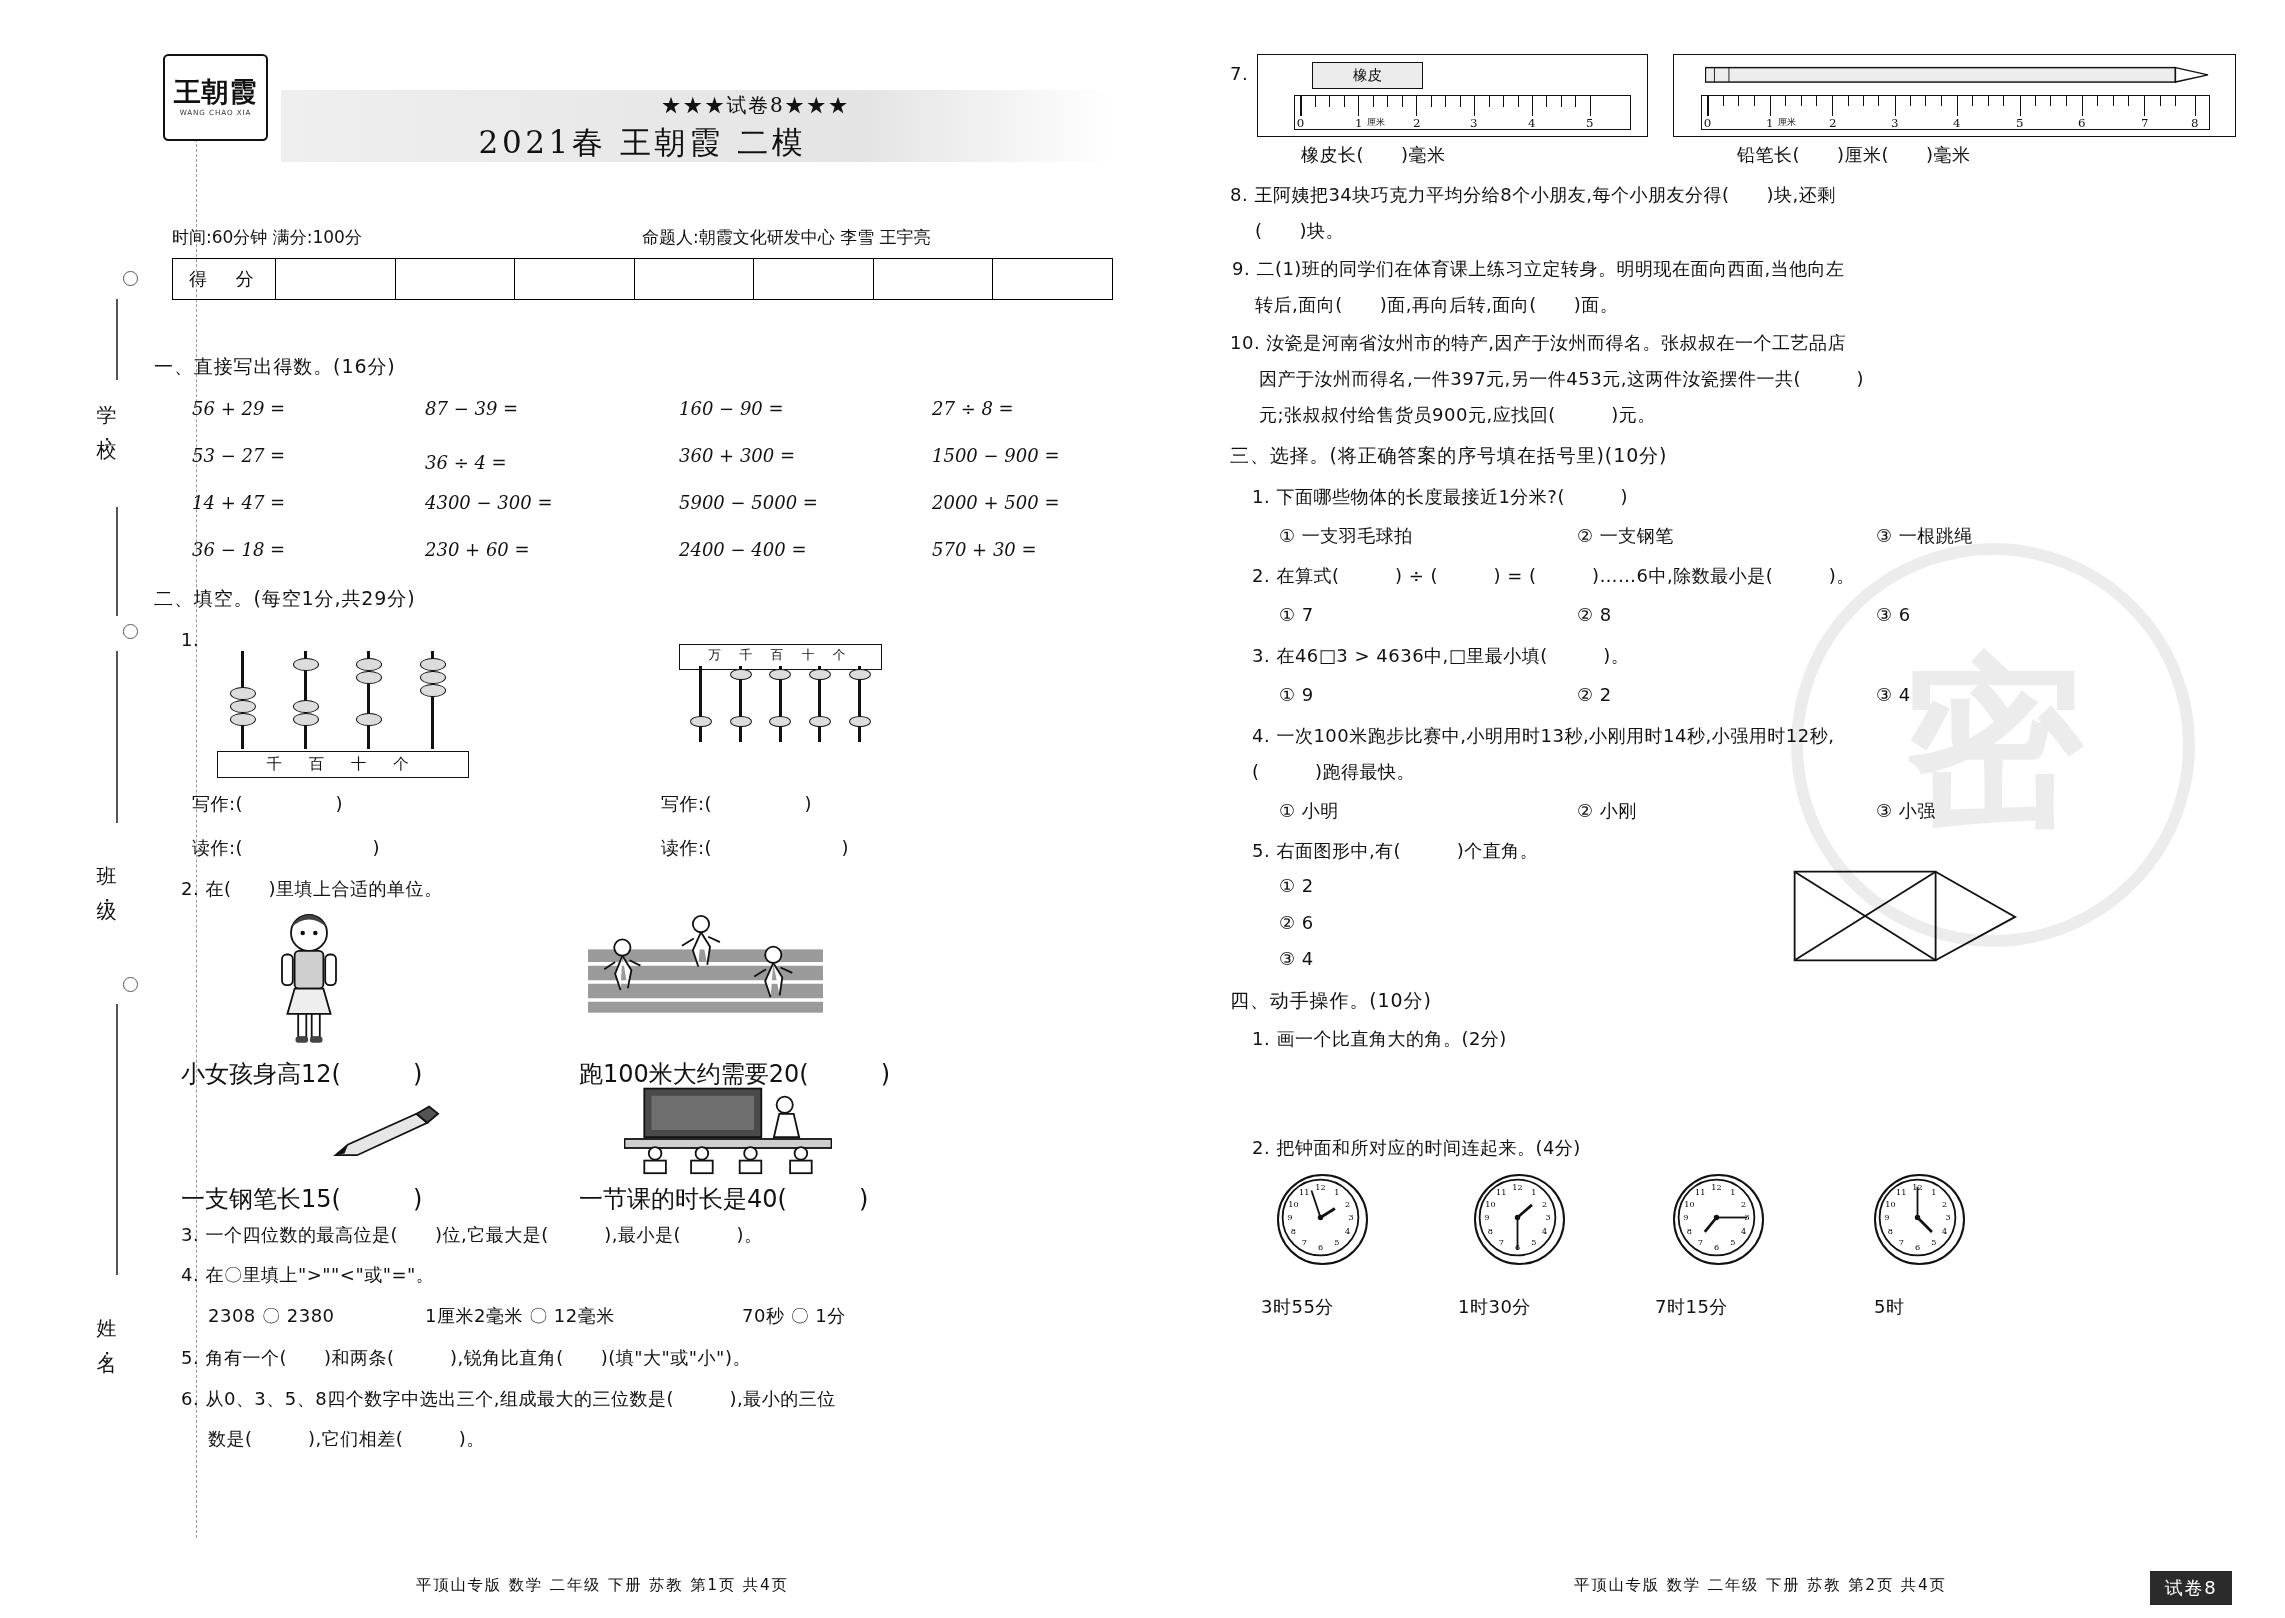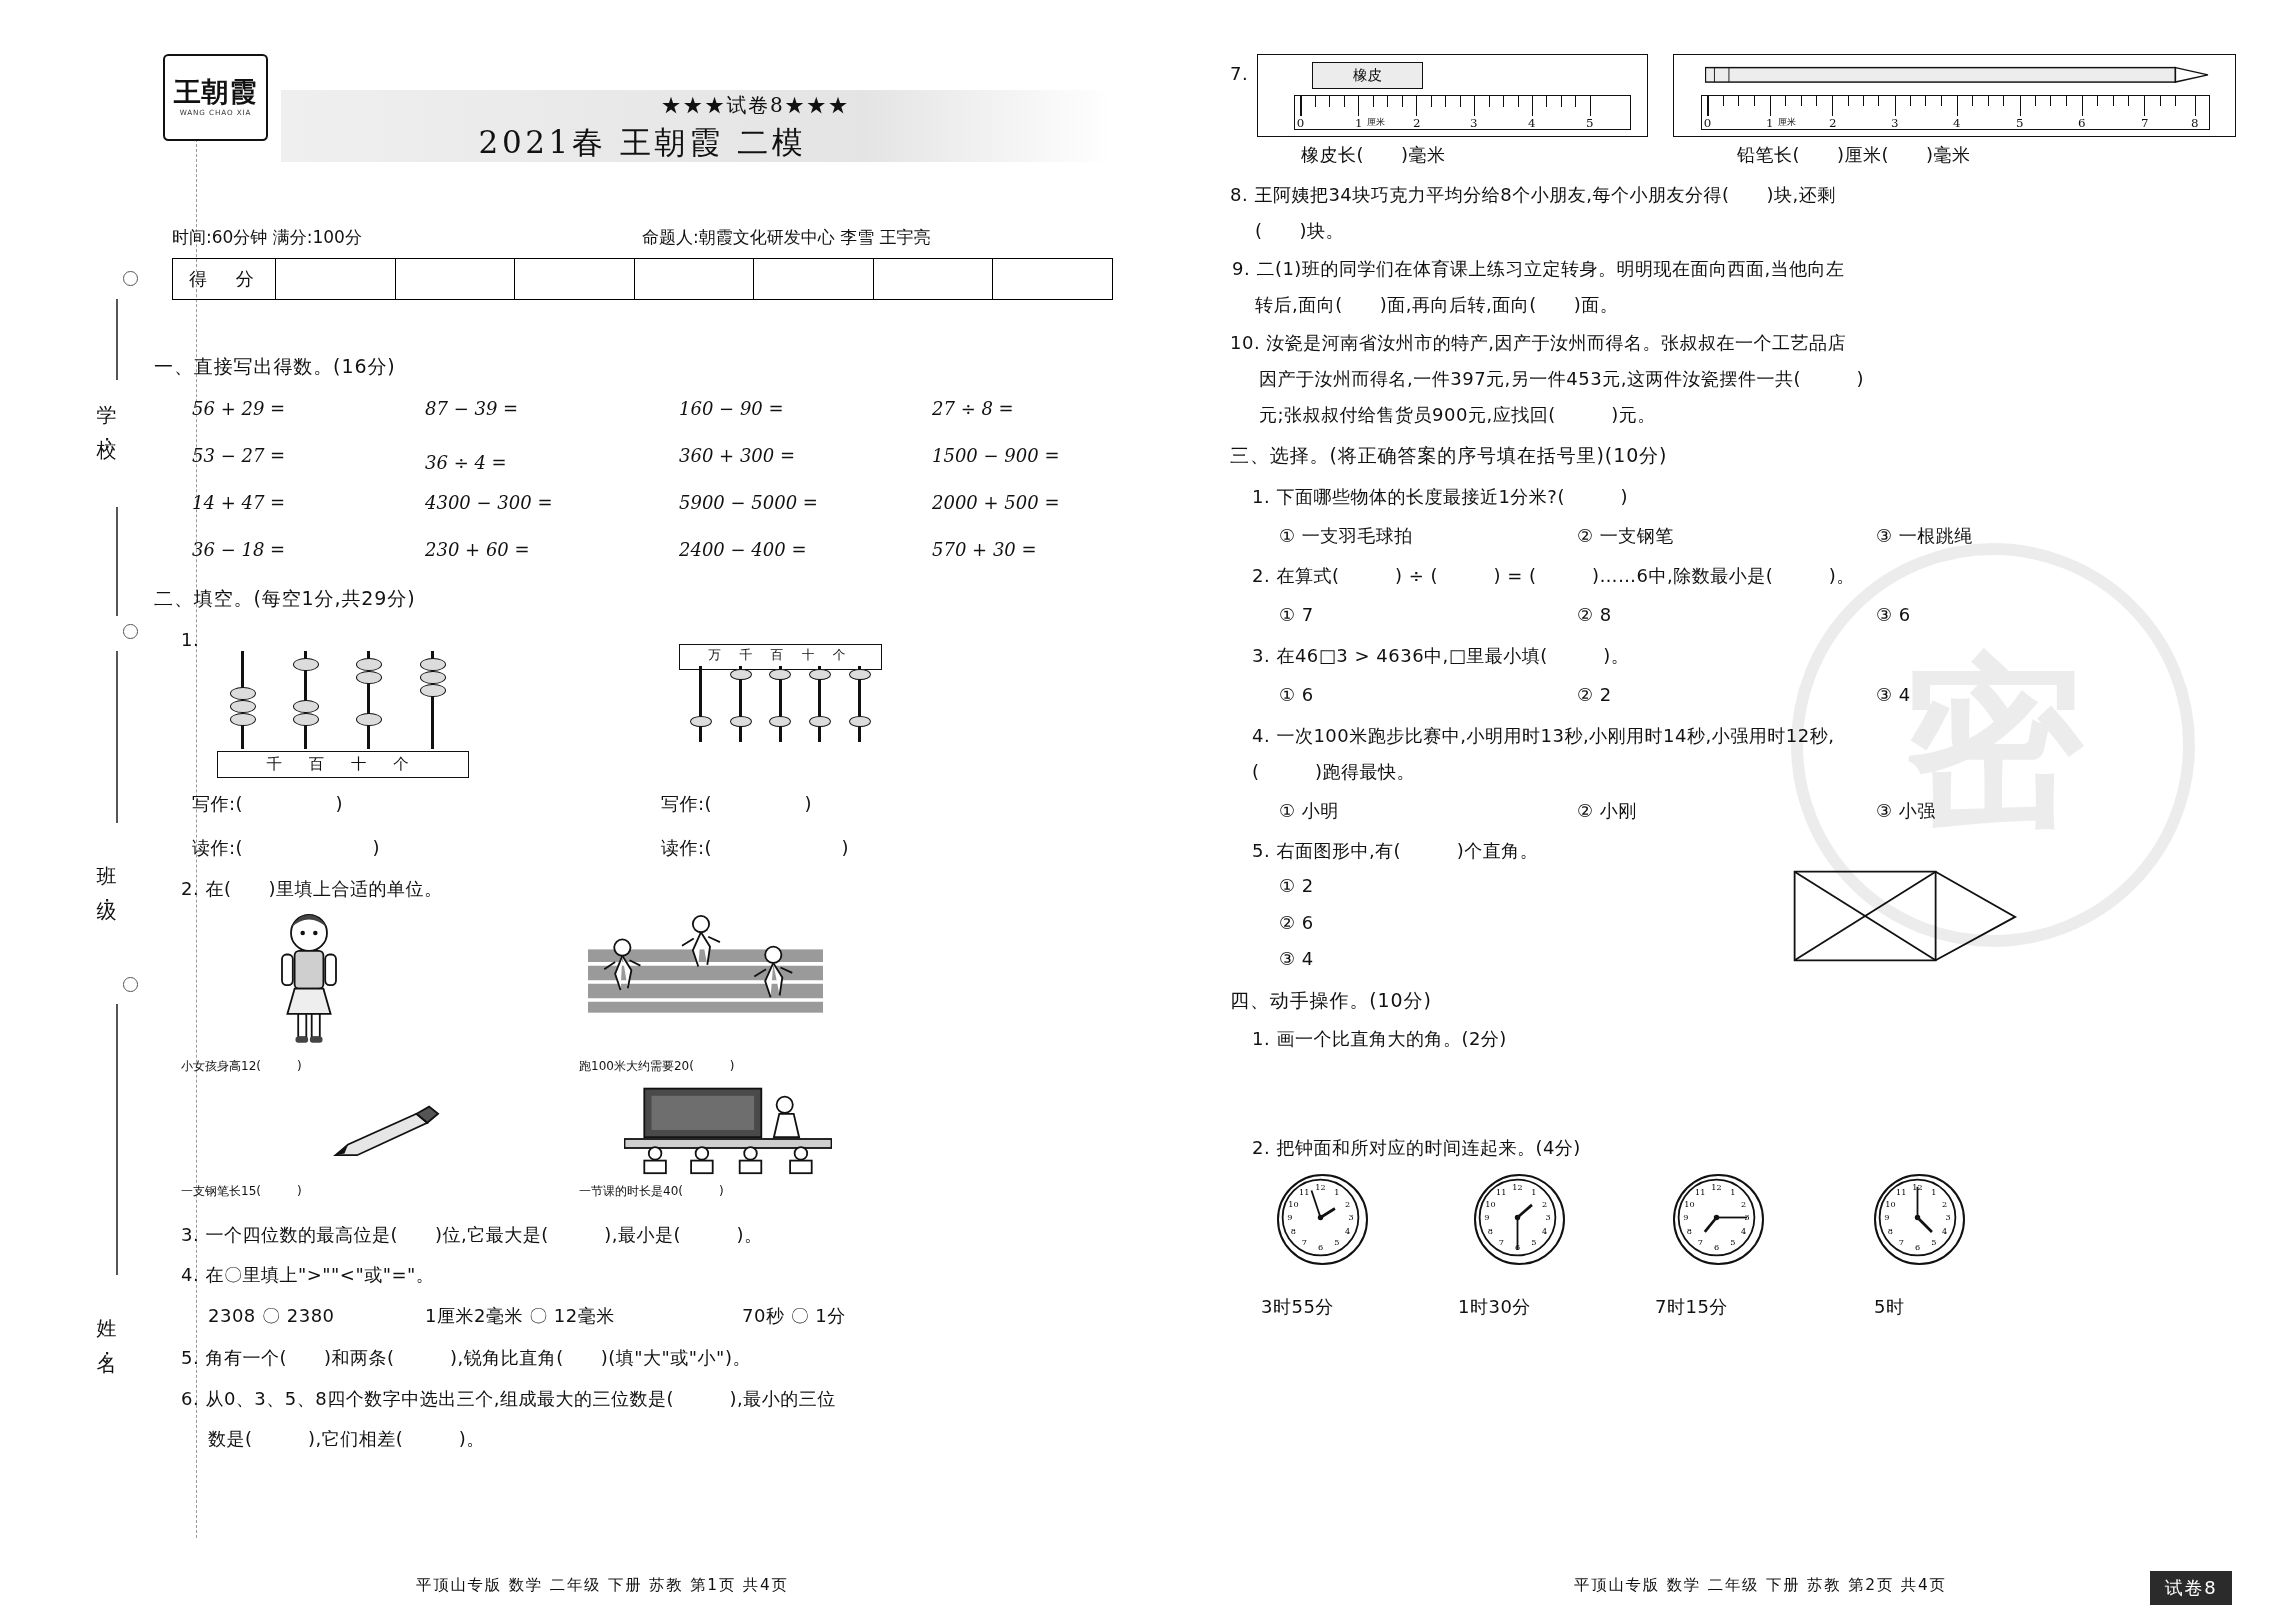--- a/index.html
+++ b/index.html
@@ -39,21 +39,21 @@
   .tag8{position:absolute;right:54px;bottom:12.7px;background:#2b2b2b;color:#fff;font-size:18px;padding:5.4px 14.5px;letter-spacing:1.8px;}
 
   .watermark{position:absolute;right:54px;top:507px;width:398px;height:380px;opacity:.13;}
   .wm-circle{width:380px;height:380px;border:12.7px solid #777;border-radius:50%;display:flex;align-items:center;justify-content:center;}
   .wm-text{font-family:"DejaVu Serif","Liberation Serif",serif;font-size:181px;color:#777;font-weight:bold;}
   .bead{position:absolute;width:23.5px;height:11px;border:1.8px solid #111;border-radius:50%;background:#dcdcdc;}
   .rod{position:absolute;width:2.7px;background:#111;}
   .lbl-box{position:absolute;border:1.8px solid #111;font-size:15.4px;text-align:center;letter-spacing:11px;padding-top:1.8px;background:#fff;}
 
   .pic{position:absolute;border:0;}
-  .figcap{position:absolute;font-size:12px;}
+  .figcap{position:absolute;font-size:24px;}
 
   
   .ruler{position:absolute;border:1.4px solid #111;background:#fff;}
   .tick{position:absolute;width:1.3px;background:#111;}
   .rnum{position:absolute;font-size:11.8px;font-family:"DejaVu Serif","Liberation Serif",serif;}
 
   .clock{position:absolute;width:87px;height:87px;border:2.2px solid #111;border-radius:50%;background:#fff;}
 
   .shape-fig{position:absolute;}
 </style>
@@ -379,21 +379,21 @@
     <div class="qline" style="left:49px;top:488px">① 一支羽毛球拍</div>
     <div class="qline" style="left:347px;top:488px">② 一支钢笔</div>
     <div class="qline" style="left:646px;top:488px">③ 一根跳绳</div>
 
     <div class="qline" style="left:22px;top:528px">2. 在算式(　　　) ÷ (　　　) = (　　　)……6中,除数最小是(　　　)。</div>
     <div class="qline" style="left:49px;top:568px">① 7</div>
     <div class="qline" style="left:347px;top:568px">② 8</div>
     <div class="qline" style="left:646px;top:568px">③ 6</div>
 
     <div class="qline" style="left:22px;top:608px">3. 在46□3 &gt; 4636中,□里最小填(　　　)。</div>
-    <div class="qline" style="left:49px;top:648px">① 6</div>
+    <div class="qline" style="left:49px;top:648px">① 9</div>
     <div class="qline" style="left:347px;top:648px">② 2</div>
     <div class="qline" style="left:646px;top:648px">③ 4</div>
 
     <div class="qline" style="left:22px;top:688px">4. 一次100米跑步比赛中,小明用时13秒,小刚用时14秒,小强用时12秒,</div>
     <div class="qline" style="left:22px;top:724px">(　　　)跑得最快。</div>
     <div class="qline" style="left:49px;top:763px">① 小明</div>
     <div class="qline" style="left:347px;top:763px">② 小刚</div>
     <div class="qline" style="left:646px;top:763px">③ 小强</div>
 
     <div class="qline" style="left:22px;top:803px">5. 右面图形中,有(　　　)个直角。</div>

